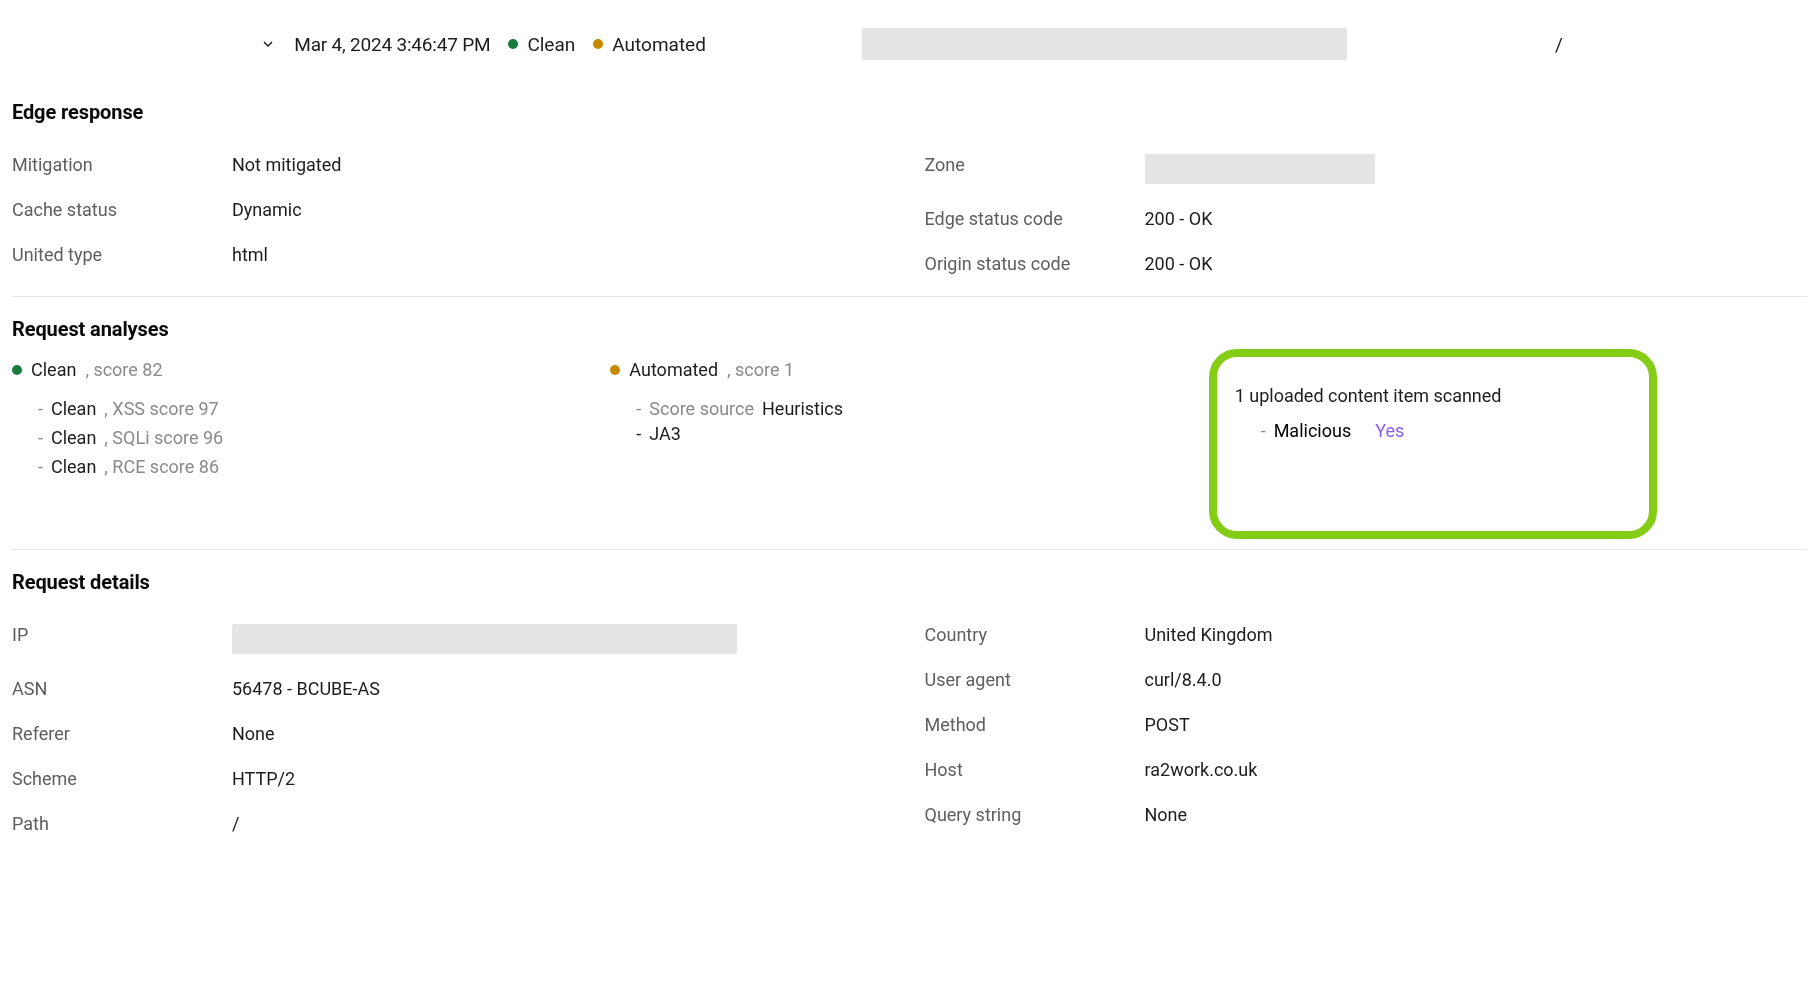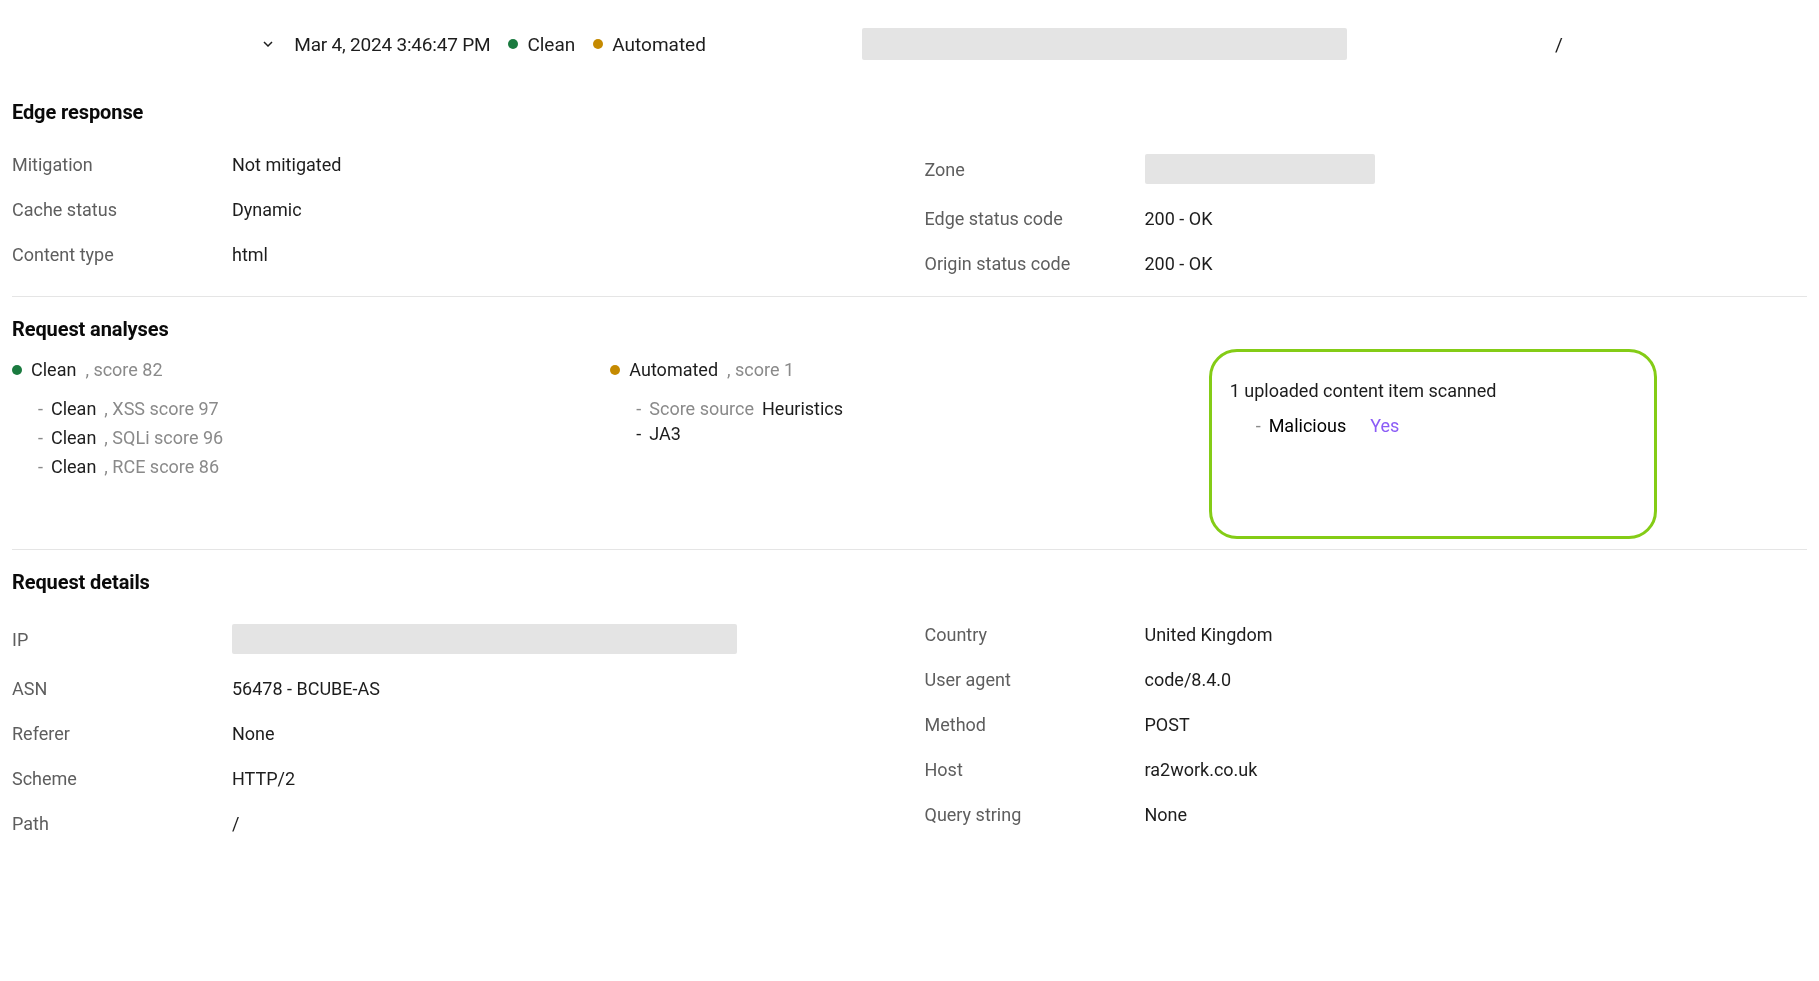--- a/index.html
+++ b/index.html
@@ -49,21 +49,20 @@
     margin: 10px 0 18px 0;
     color: #0a0a0a;
   }
   .two-col {
     display: grid;
     grid-template-columns: 1fr 1fr;
     column-gap: 30px;
   }
   .kv-row {
     display: flex;
-    align-items: center;
     padding: 12px 0;
   }
   .kv-label {
     width: 220px;
     flex-shrink: 0;
     color: #5e5e5e;
     font-weight: 400;
   }
   .kv-value { color: #1d1d1d; font-weight: 400; }
   hr.divider {
@@ -90,21 +89,21 @@
   .sub-item { display:flex; align-items:baseline; gap: 8px; padding: 4px 0; font-size: 18px;}
   .sub-item .dash { color: #8a8a8a; }
   .sub-item .k-strong { color: #1d1d1d; }
   .sub-item .k-muted  { color: #8a8a8a; }
   .sub-item .v        { color: #1d1d1d; }
   .fp-wrap { margin-left: 26px; }
   .fp-row1 { display:flex; gap:8px; align-items:baseline;}
   .fp-row2 { display:flex; gap:10px; align-items:baseline;}
   
   .highlight-box {
-    border: 3px solid #84cc16;
+    border: 8px solid #84cc16;
     border-radius: 28px;
     padding: 28px 18px 44px 18px;
     margin-top: -10px;
     margin-right: 150px;
     min-height: 190px;
   }
   .scan-head { color:#1d1d1d; margin-bottom: 14px; }
   .scan-sub  { margin-left: 26px; display:flex; gap:8px; align-items:baseline;}
   .scan-sub .dash   { color:#8a8a8a; }
   .scan-sub .k      { color:#000000; }
@@ -140,21 +139,21 @@
     <div>
       <div class="kv-row">
         <span class="kv-label">Mitigation</span>
         <span class="kv-value">Not mitigated</span>
       </div>
       <div class="kv-row">
         <span class="kv-label">Cache status</span>
         <span class="kv-value">Dynamic</span>
       </div>
       <div class="kv-row">
-        <span class="kv-label">Content type</span>
+        <span class="kv-label">United type</span>
         <span class="kv-value">html</span>
       </div>
     </div>
     <div>
       <div class="kv-row">
         <span class="kv-label">Zone</span>
         <span class="redact redact-md"></span>
       </div>
       <div class="kv-row">
         <span class="kv-label">Edge status code</span>
@@ -255,21 +254,21 @@
         <span class="kv-value">/</span>
       </div>
     </div>
     <div>
       <div class="kv-row">
         <span class="kv-label">Country</span>
         <span class="kv-value">United Kingdom</span>
       </div>
       <div class="kv-row">
         <span class="kv-label">User agent</span>
-        <span class="kv-value">code/8.4.0</span>
+        <span class="kv-value">curl/8.4.0</span>
       </div>
       <div class="kv-row">
         <span class="kv-label">Method</span>
         <span class="kv-value">POST</span>
       </div>
       <div class="kv-row">
         <span class="kv-label">Host</span>
         <span class="kv-value">ra2work.co.uk</span>
       </div>
       <div class="kv-row">

